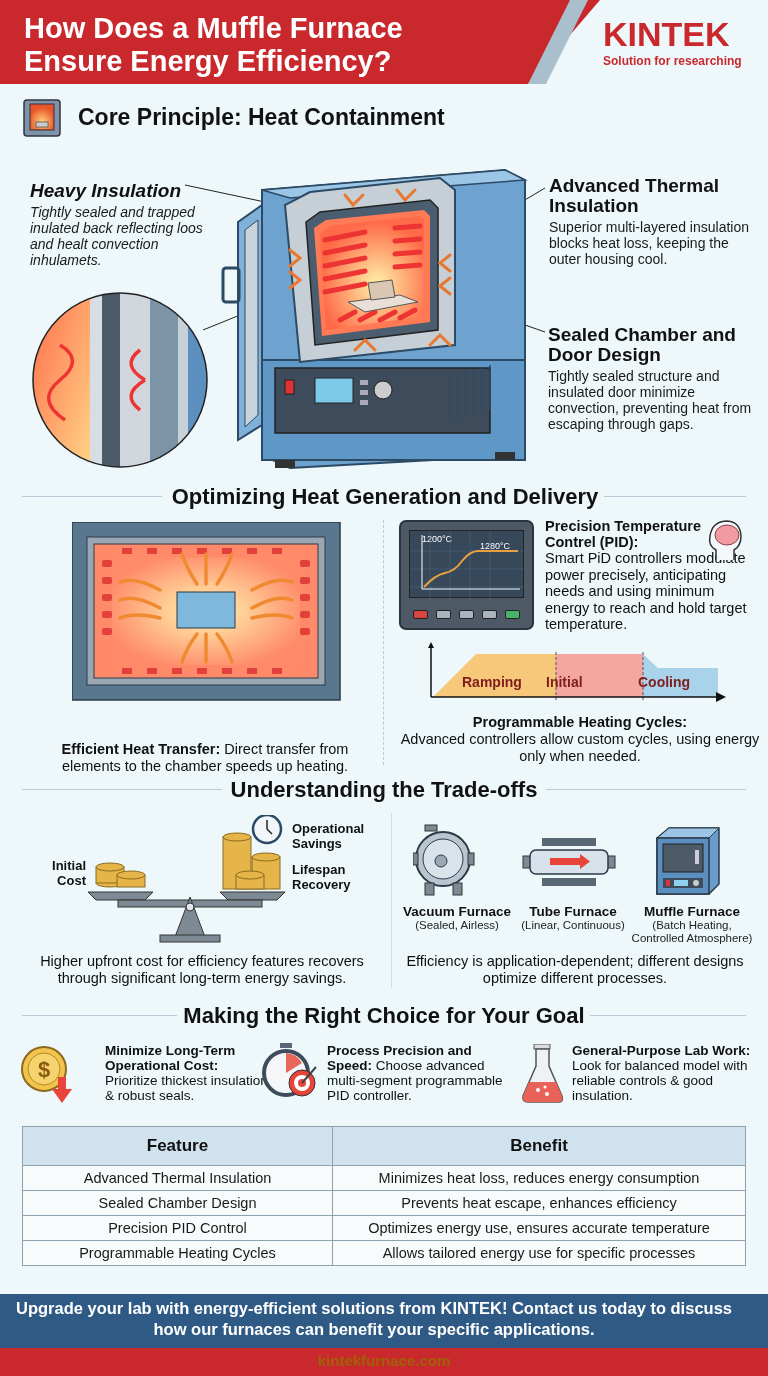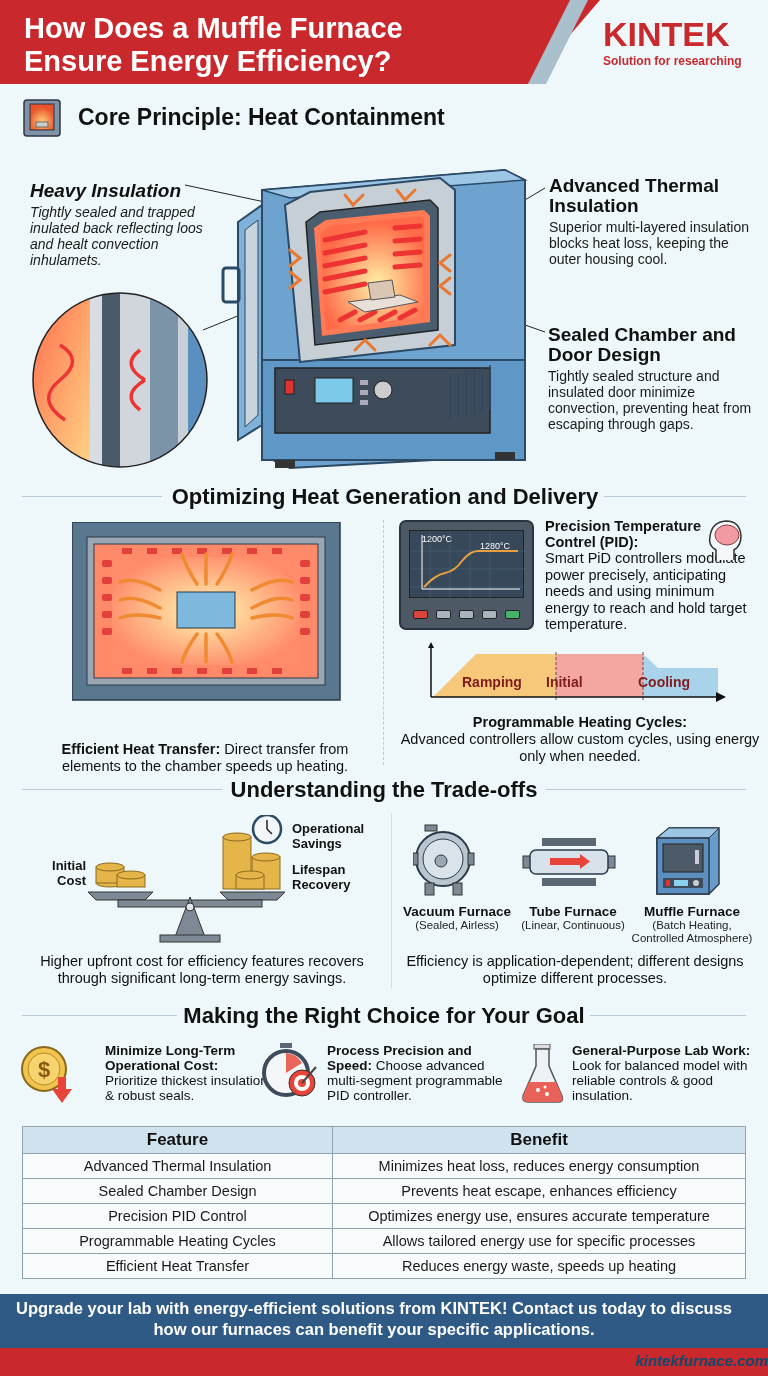--- a/index.html
+++ b/index.html
@@ -42,29 +42,29 @@
   .callout-b { font-size: 14px; line-height: 16px; margin-top: 3px; color: #1a1a1a; }
 
   .txt-c { text-align: center; font-size: 14.5px; line-height: 17px; }
   .b { font-weight: bold; }
 
   .mini-h { font-weight: bold; font-size: 13.5px; line-height: 15px; }
   .mini-s { font-size: 11.5px; line-height: 13px; color: #222; }
 
   
   .tbl { position: absolute; left: 22px; top: 1126px; width: 724px; border-collapse: collapse; font-size: 14.5px; }
-  .tbl th { background: #cfe2ee; font-weight: bold; font-size: 17px; height: 27px; border: 1px solid #8ea2ae; }
+  .tbl th { background: #cfe2ee; font-weight: bold; font-size: 17px; height: 39px; border: 1px solid #8ea2ae; }
   .tbl td { background: #f8fbfc; height: 25px; text-align: center; border: 1px solid #8ea2ae; color: #1a1a1a; }
   .tbl th:first-child, .tbl td:first-child { width: 310px; }
 
   
   .footer-blue { position: absolute; left: 0; top: 1294px; width: 768px; height: 54px; background: #2f5a85; }
   .footer-text { position: absolute; left: 0; top: 1298px; width: 748px; text-align: center; color: #fff; font-weight: bold; font-size: 16.5px; line-height: 21px; }
   .footer-red { position: absolute; left: 0; top: 1348px; width: 768px; height: 28px; background: #c9282d; }
-  .footer-url { position: absolute; left: 0; top: 1352px; width: 768px; text-align: right; color: #0c4a6e; font-weight: bold; font-size: 15px; font-style: italic; }
+  .footer-url { position: absolute; left: 0; top: 1352px; width: 768px; text-align: center; color: #a16207; font-weight: bold; font-size: 15px; }
 
   .goal-h { font-weight: bold; font-size: 13.5px; line-height: 15px; }
   .goal-b { font-size: 13.5px; line-height: 15px; }
   .phase { position:absolute; font-weight:bold; font-size:14px; color:#7f1d1d; }
 </style>
 </head>
 <body>
 
 <div class="header-red"></div>
 <div class="header-stripe"></div>
@@ -452,23 +452,19 @@
         <td>Prevents heat escape, enhances efficiency</td>
       </tr>
     <tr>
         <td>Precision PID Control</td>
         <td>Optimizes energy use, ensures accurate temperature</td>
       </tr>
     <tr>
         <td>Programmable Heating Cycles</td>
         <td>Allows tailored energy use for specific processes</td>
       </tr>
-    <tr>
-        <td>Efficient Heat Transfer</td>
-        <td>Reduces energy waste, speeds up heating</td>
-      </tr>
   </tbody>
 </table>
 
 <div class="footer-blue"></div>
 <div class="footer-text">Upgrade your lab with energy-efficient solutions from KINTEK! Contact us today to discuss how our furnaces can benefit your specific applications.</div>
 <div class="footer-red"></div>
 <div class="footer-url">kintekfurnace.com</div>
 
 </body></html>

